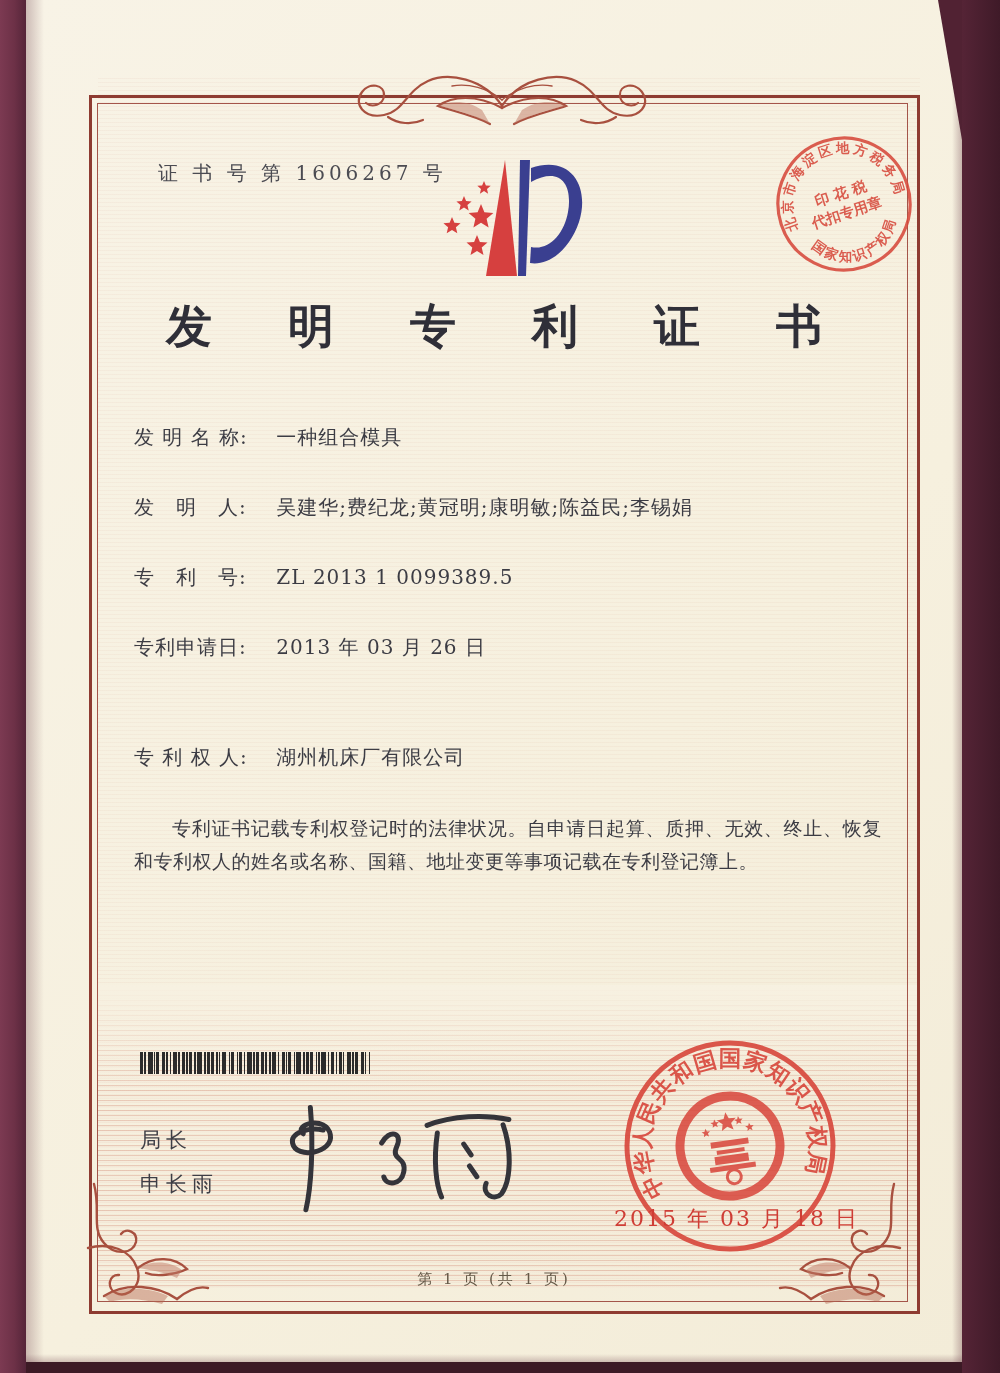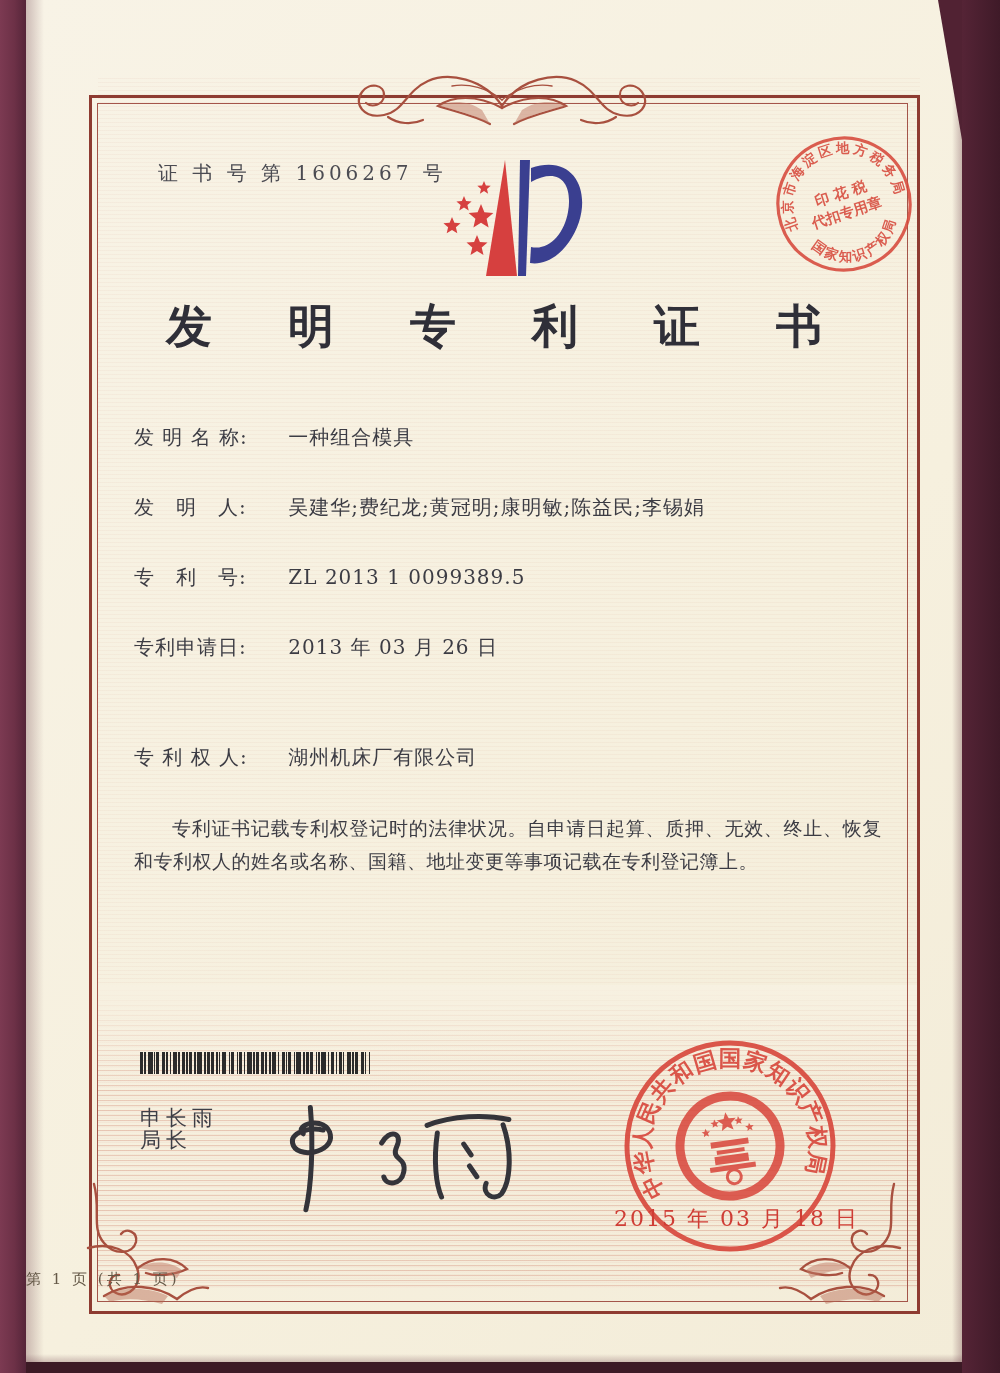--- a/index.html
+++ b/index.html
@@ -37,35 +37,35 @@
     border:3px solid #8e3b31;}
   .frame-inner{position:absolute;left:71px;top:103px;width:809px;height:1197px;
     border:1px solid #a4554a;}
   .flourish{position:absolute;color:#a8503f;}
   
   .cert-line{position:absolute;left:108px;top:160px;font-size:20px;letter-spacing:4px;color:#4b4b52;margin-left:24px;}
   .doc-title{position:absolute;left:0;width:100%;top:296px;text-align:center;
     font-size:46px;font-weight:600;letter-spacing:30px;margin-left:15px;color:#2f2f38;}
   .field{position:absolute;left:108px;font-size:20px;color:#3c3c44;white-space:nowrap;}
   .field .lab{display:inline-block;min-width:128px;letter-spacing:1px;}
-  .field .val{margin-left:20px;letter-spacing:1px;}
+  .field .val{margin-left:8px;letter-spacing:1px;}
   .paras{position:absolute;left:108px;top:812px;width:748px;font-size:19px;line-height:33px;
     color:#3c3c44;text-align:justify;}
   .paras p{margin:0;text-indent:2em;letter-spacing:.5px;}
   .barcode{position:absolute;left:114px;top:1052px;width:252px;height:22px;display:flex;align-items:stretch;}
   .barcode i{background:#2b2b2b;height:100%;display:block;}
   .sig-title{position:absolute;left:114px;top:1126px;font-size:21px;letter-spacing:5px;color:#3e3e46;
     font-family:"DejaVu Sans","Liberation Sans",sans-serif;}
-  .sig-name{position:absolute;left:114px;top:1104px;font-size:21px;letter-spacing:5px;color:#3e3e46;
+  .sig-name{position:absolute;left:114px;top:1170px;font-size:21px;letter-spacing:5px;color:#3e3e46;
     font-family:"DejaVu Sans","Liberation Sans",sans-serif;}
   .signature-svg{position:absolute;left:250px;top:1092px;transform:rotate(-2deg);}
   .seal-svg{position:absolute;left:592px;top:1034px;opacity:.9;transform:rotate(-8deg);}
   .seal-date{position:absolute;left:588px;top:1204px;font-size:22px;letter-spacing:2px;color:#cf3d35;}
   .tax-stamp{position:absolute;left:732px;top:118px;opacity:.88;transform:rotate(-18deg);}
-  .footer-line{position:absolute;left:0;width:100%;top:1270px;
+  .footer-line{position:absolute;left:0;width:100%;top:1270px;text-align:center;
     font-size:15px;letter-spacing:3px;color:#655948;}
   .logo-svg{position:absolute;left:388px;top:154px;}
 </style>
 </head>
 <body>
 
 <div class="spine-left"></div>
 <div class="spine-right"></div>
 <div class="bottom-dark"></div>
 

